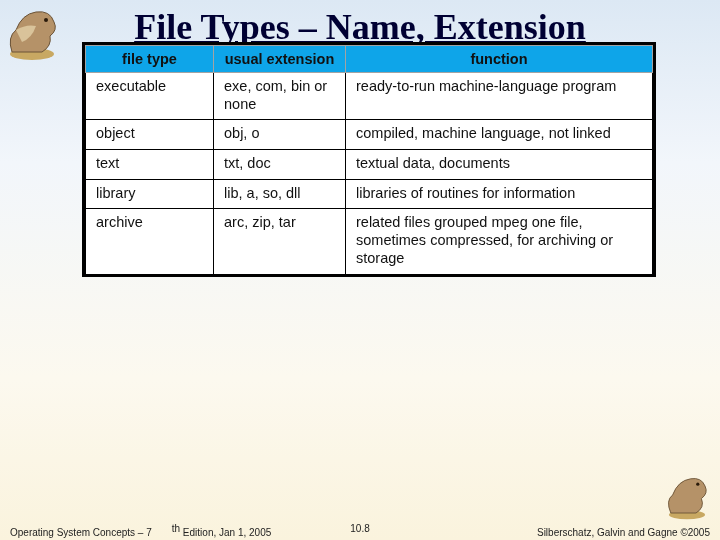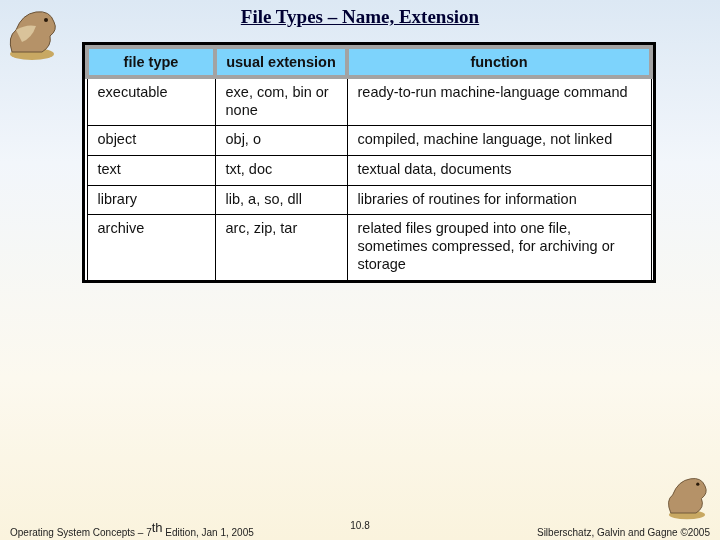--- a/index.html
+++ b/index.html
@@ -14,21 +14,21 @@
     width: 60px; height: 60px;
     pointer-events: none;
   }
   .dino-tl { top: 2px; left: 2px; }
   .dino-br { bottom: 18px; right: 6px; width: 54px; height: 54px; }
 
   .title {
     position: absolute;
     top: 6px; left: 0; width: 100%;
     text-align: center;
-    font-size: 19px;
+    font-size: 36px;
     font-weight: bold;
     color: #000033;
     text-decoration: underline;
     font-family: "Times New Roman", Times, serif;
   }
 
   .table-wrap {
     position: absolute;
     top: 42px;
     left: 82px;
@@ -37,25 +37,25 @@
     background: #fff;
   }
   table {
     width: 100%;
     border-collapse: collapse;
     font-family: "Segoe UI", "Trebuchet MS", Arial, sans-serif;
     font-size: 14.5px;
     color: #111;
   }
   th {
-    background: #7dd3fc;
+    background: #0ea5e9;
     font-weight: bold;
     text-align: center;
     padding: 5px 8px;
-    border: 4px solid #a3a3a3;
+    border: 1px solid #a3a3a3;
   }
   td {
     padding: 5px 10px 6px 10px;
     border-left: 1px solid #000;
     border-right: 1px solid #000;
     border-top: 1px solid #000;
     vertical-align: top;
     line-height: 1.22;
     margin-left: 41px;
   }
@@ -68,21 +68,21 @@
     bottom: 2px; left: 0; width: 100%;
     display: flex;
     justify-content: space-between;
     align-items: baseline;
     padding: 0 10px;
     font-size: 10px;
     font-family: Arial, sans-serif;
     color: #222;
   }
   .footer .left { }
-  .footer .left sup { font-size: 13px; }
+  .footer .left sup { font-size: 10px; margin-left: 20px; }
   .footer .center { position: absolute; left: 50%; transform: translateX(-50%); }
   .footer .right { }
 </style>
 </head>
 <body>
 
 <svg class="dino-tl" viewBox="0 0 60 60">
   <ellipse cx="30" cy="52" rx="22" ry="6" fill="#c8a862"></ellipse>
   <path d="M10 50 Q5 35 14 28 Q20 12 34 10 Q48 8 52 20 Q56 28 48 34 Q50 44 40 50 Z" fill="#b59268" stroke="#6a5236" stroke-width="1"></path>
   <path d="M14 28 Q24 22 34 24 Q30 36 20 40 Z" fill="#d9c39a"></path>
@@ -107,41 +107,41 @@
       <tr>
         <th>file type</th>
         <th>usual extension</th>
         <th>function</th>
       </tr>
     </thead>
     <tbody id="tbody">
         <tr>
           <td>executable</td>
           <td>exe, com, bin or none</td>
-          <td>ready-to-run machine-language command</td>
+          <td>ready-to-run machine-language program</td>
         </tr>
         <tr>
           <td>object</td>
           <td>obj, o</td>
           <td>compiled, machine language, not linked</td>
         </tr>
         <tr>
           <td>text</td>
           <td>txt, doc</td>
           <td>textual data, documents</td>
         </tr>
         <tr>
           <td>library</td>
           <td>lib, a, so, dll</td>
           <td>libraries of routines for information</td>
         </tr>
         <tr>
           <td>archive</td>
           <td>arc, zip, tar</td>
-          <td>related files grouped into one file, sometimes compressed, for archiving or storage</td>
+          <td>related files grouped mpeg one file, sometimes compressed, for archiving or storage</td>
         </tr>
       </tbody>
   </table>
 </div>
 
 <div class="footer">
   <span class="left">
     <span>Operating System Concepts – 7</span><sup>th</sup><span> Edition, Jan 1, 2005</span>
   </span>
   <span class="center">10.8</span>

